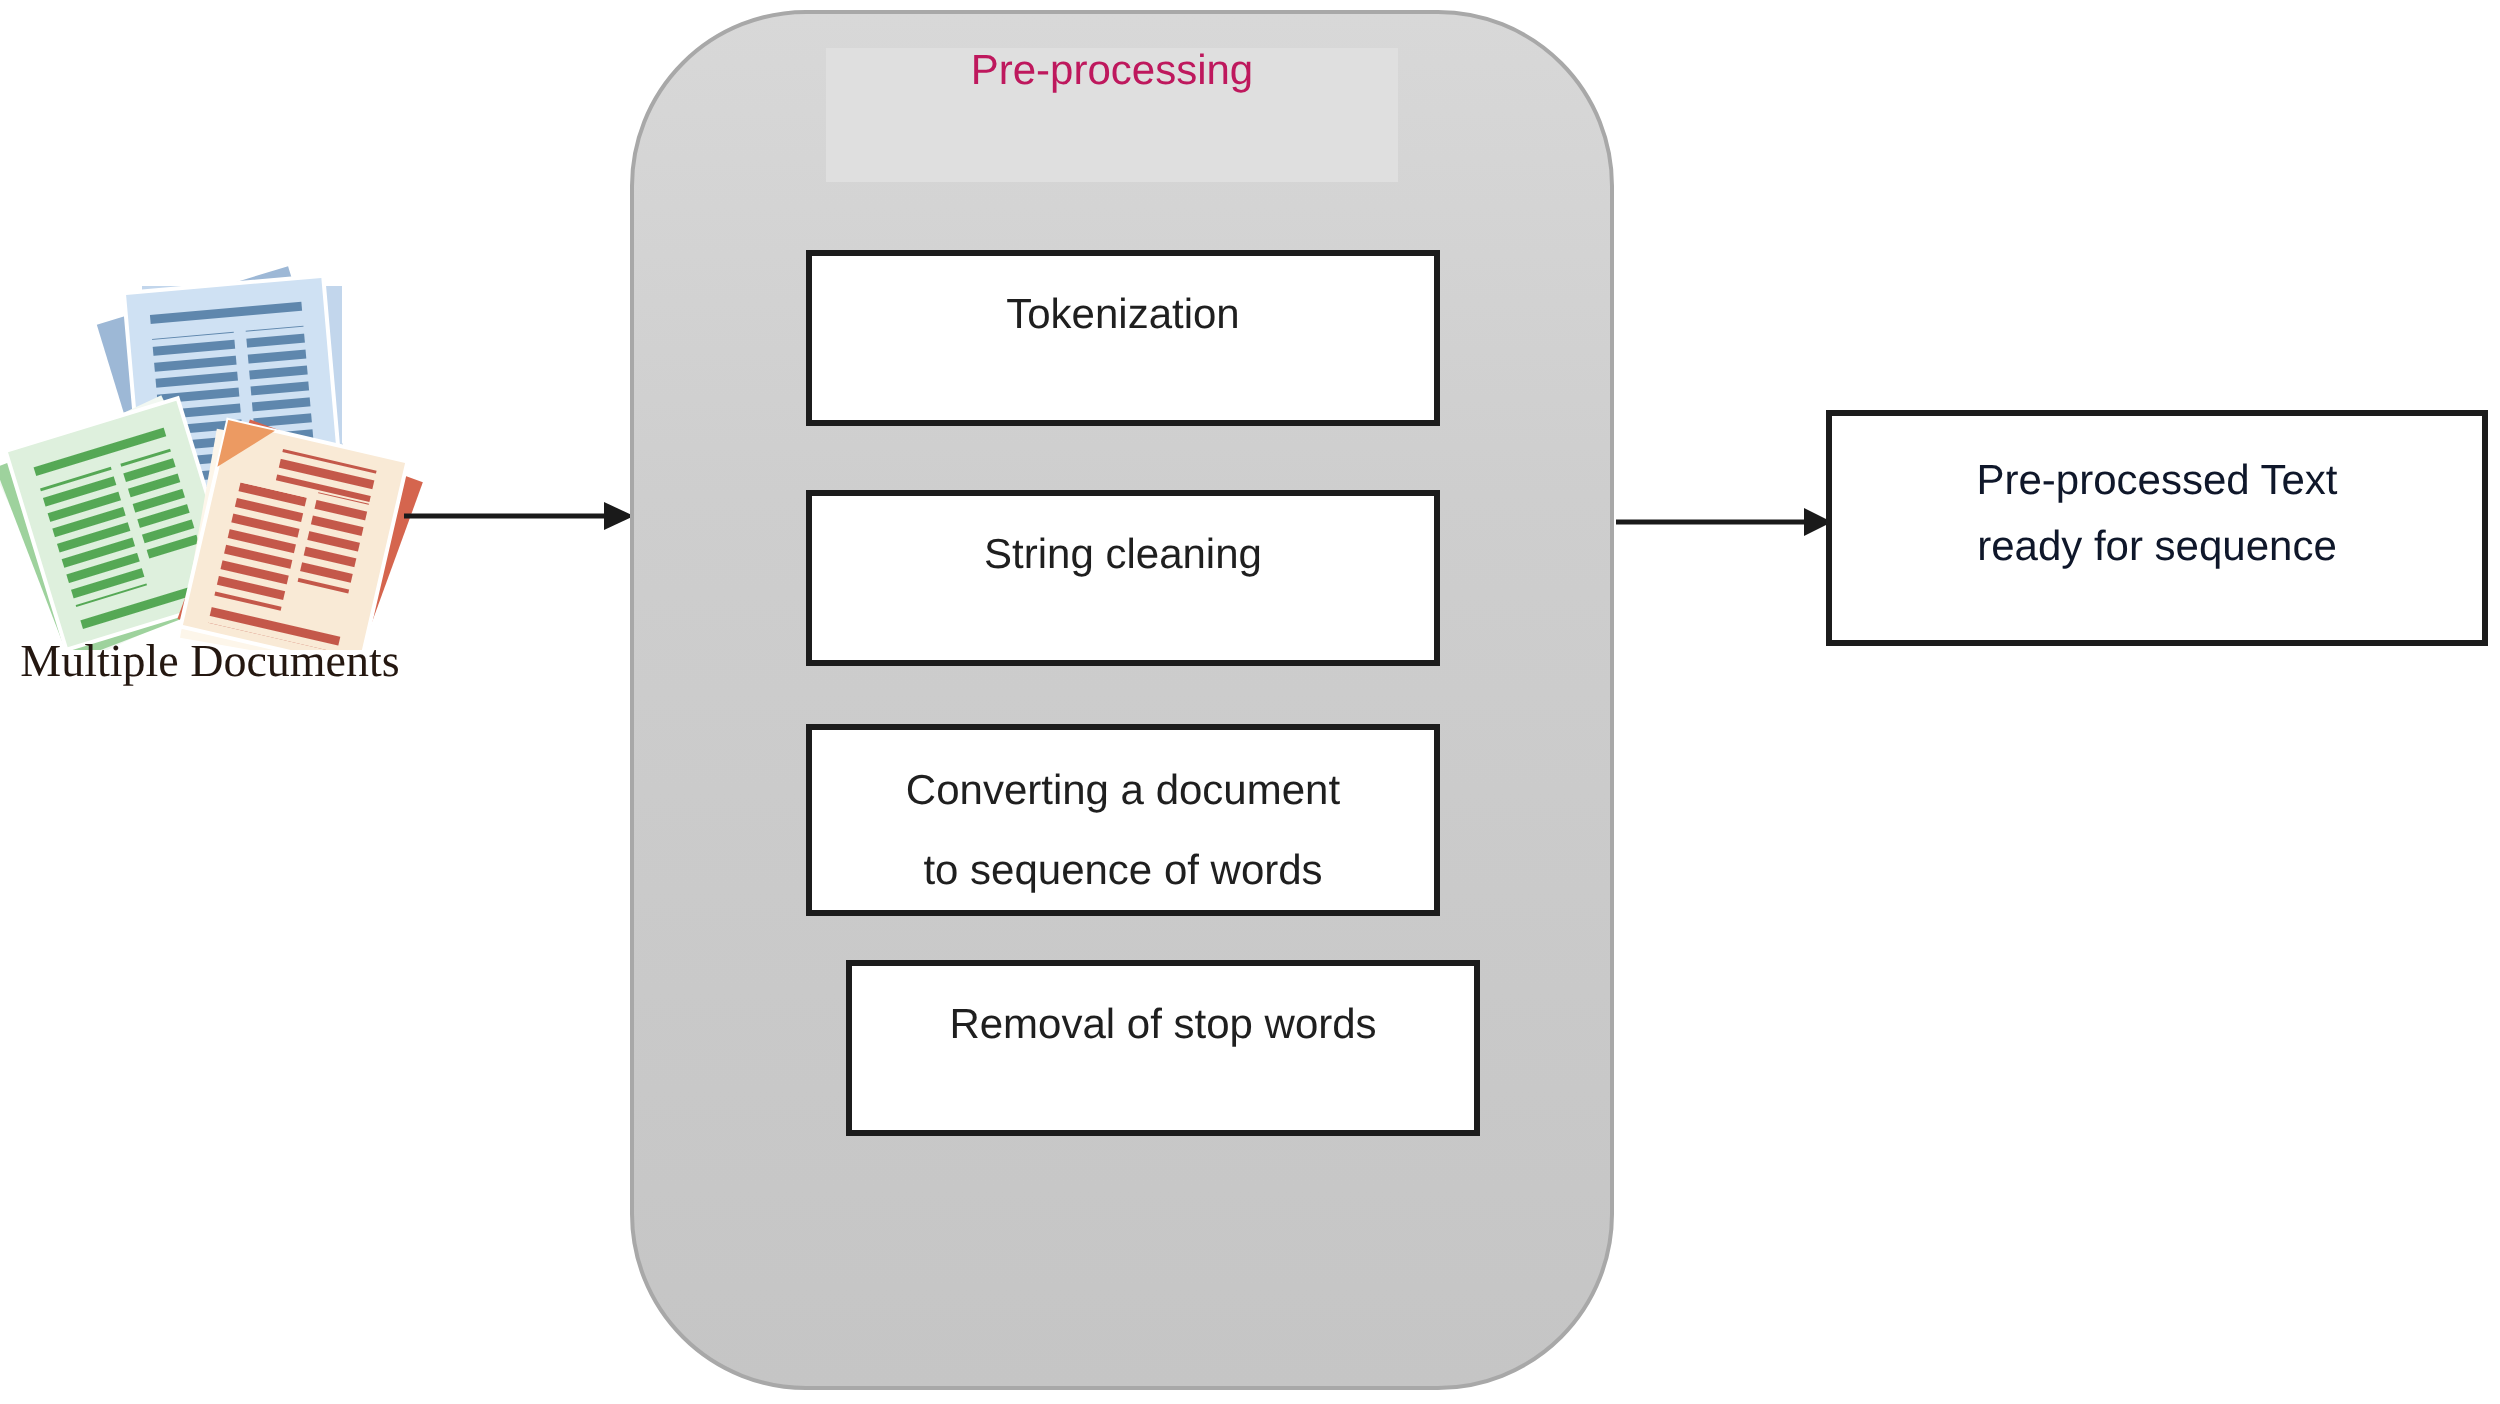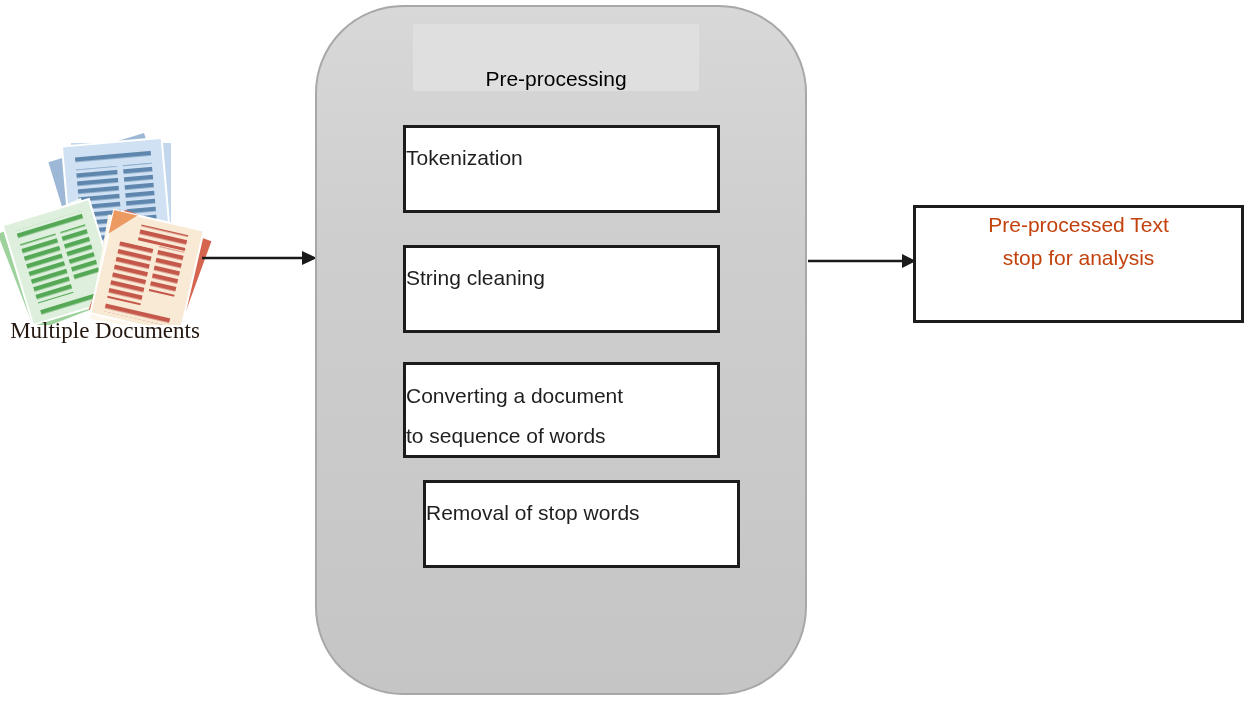--- a/index.html
+++ b/index.html
@@ -24,40 +24,40 @@
   #pre-container {
     left: 315px; top: 5px; width: 492px; height: 690px;
     box-sizing: border-box;
     background: linear-gradient(180deg, #d8d8d8 0%, #cecece 35%, #c5c5c5 100%);
     border: 2px solid #a8a8a8;
     border-radius: 88px;
   }
   #pre-title-band {
     left: 96px; top: 17px; width: 286px; height: 67px;
     background: #dfdfdf;
-    display: flex; align-items: flex-end; justify-content: center;
-    font-size: 21px; color: #000000;
+    display: flex; align-items: flex-start; justify-content: center;
+    font-size: 21px; color: #be185d;
   }
   .step-box {
     box-sizing: border-box; background: #ffffff;
-    border: 3px solid #1c1c1c; 
+    border: 3px solid #1c1c1c; text-align: center;
     font-size: 21px; line-height: 27px; color: #1f1f1f;
   }
   #step-1 { left: 86px;  top: 118px; width: 317px; height: 88px; padding-top: 16px; }
   #step-2 { left: 86px;  top: 238px; width: 317px; height: 88px; padding-top: 16px; }
   #step-3 { left: 86px;  top: 355px; width: 317px; height: 96px; padding-top: 11px; line-height: 40px; }
   #step-4 { left: 106px;  top: 473px; width: 317px; height: 88px; padding-top: 16px; }
 
   
   #output-box {
     left: 913px; top: 205px; width: 331px; height: 118px;
     box-sizing: border-box; background: #ffffff;
     border: 3px solid #1c1c1c; text-align: center;
-    font-size: 21px; line-height: 33px; color: #c2410c;
-    padding-top: 0;
+    font-size: 21px; line-height: 33px; color: #0f172a;
+    padding-top: 16px;
   }
 </style>
 </head>
 <body>
 
 <svg id="docs-icon" class="abs" viewBox="0 0 215 200">
   <defs>
     <pattern id="pb" width="200" height="8" patternUnits="userSpaceOnUse">
       <rect width="200" height="4.5" fill="#5f87ad"></rect>
     </pattern>
@@ -131,14 +131,14 @@
   </div>
 </div>
 
 <svg class="abs arrow" style="left:806px; top:249px;" width="112" height="24">
   <line x1="2" y1="12" x2="96" y2="12" stroke="#1a1a1a" stroke-width="2.5"></line>
   <polygon points="96,5 110,12 96,19" fill="#1a1a1a"></polygon>
 </svg>
 
 <div id="output-box" class="abs">
   <div>Pre-processed Text</div>
-  <div>stop for analysis</div>
+  <div>ready for sequence</div>
 </div>
 
 </body></html>

